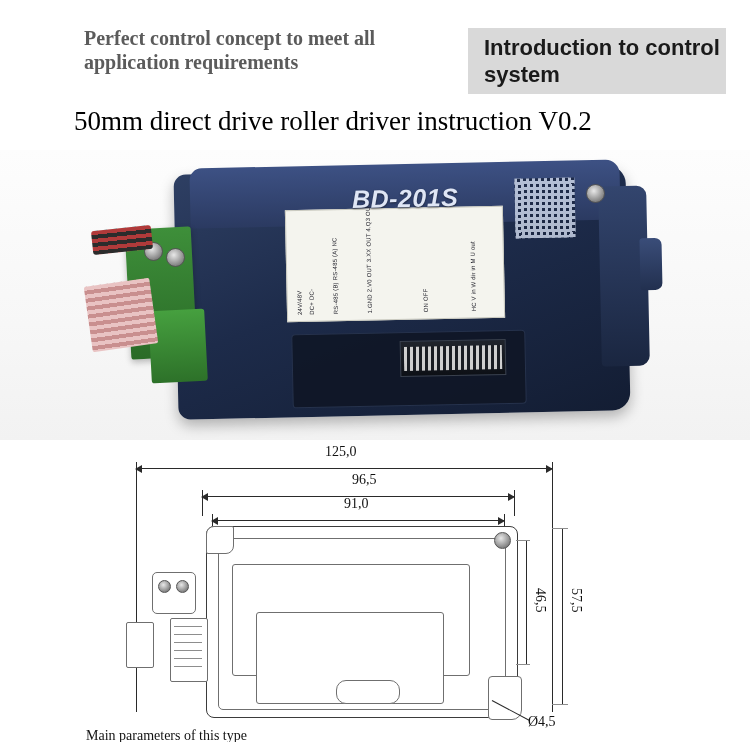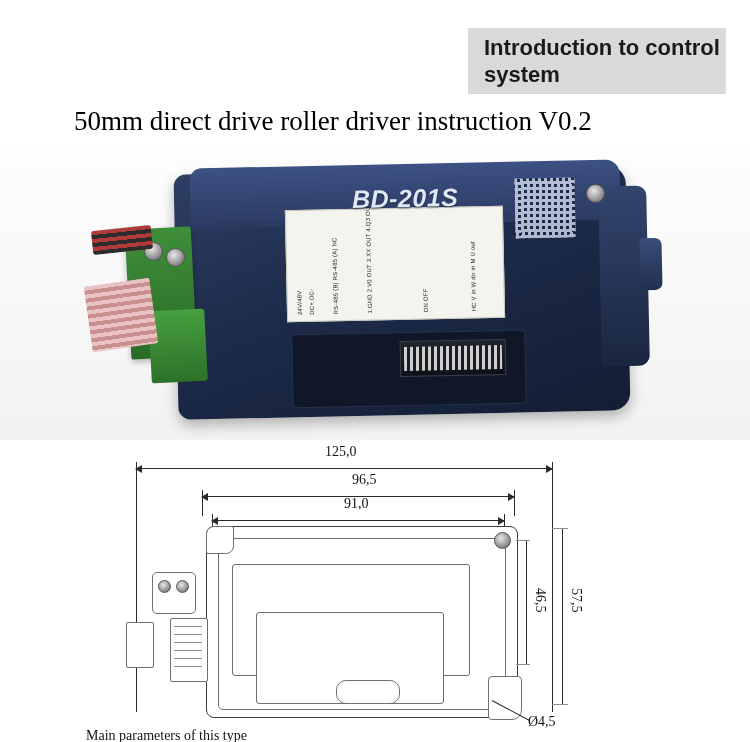--- a/index.html
+++ b/index.html
@@ -324,20 +324,21 @@
   .leader {
     position: absolute;
     border-top: 1px solid #2a2a2a;
     transform-origin: left center;
   }
 </style>
 </head>
 <body>
 
 <div class="header">
+  <div class="header-tagline">Perfect control concept to meet all application requirements</div>
   <div class="header-badge">
     <div class="header-badge-text">Introduction to control system</div>
   </div>
 </div>
 
 <div class="doc-title">50mm direct drive roller driver instruction V0.2</div>
 
 <div class="photo">
   <div class="photo-bg"></div>
 

